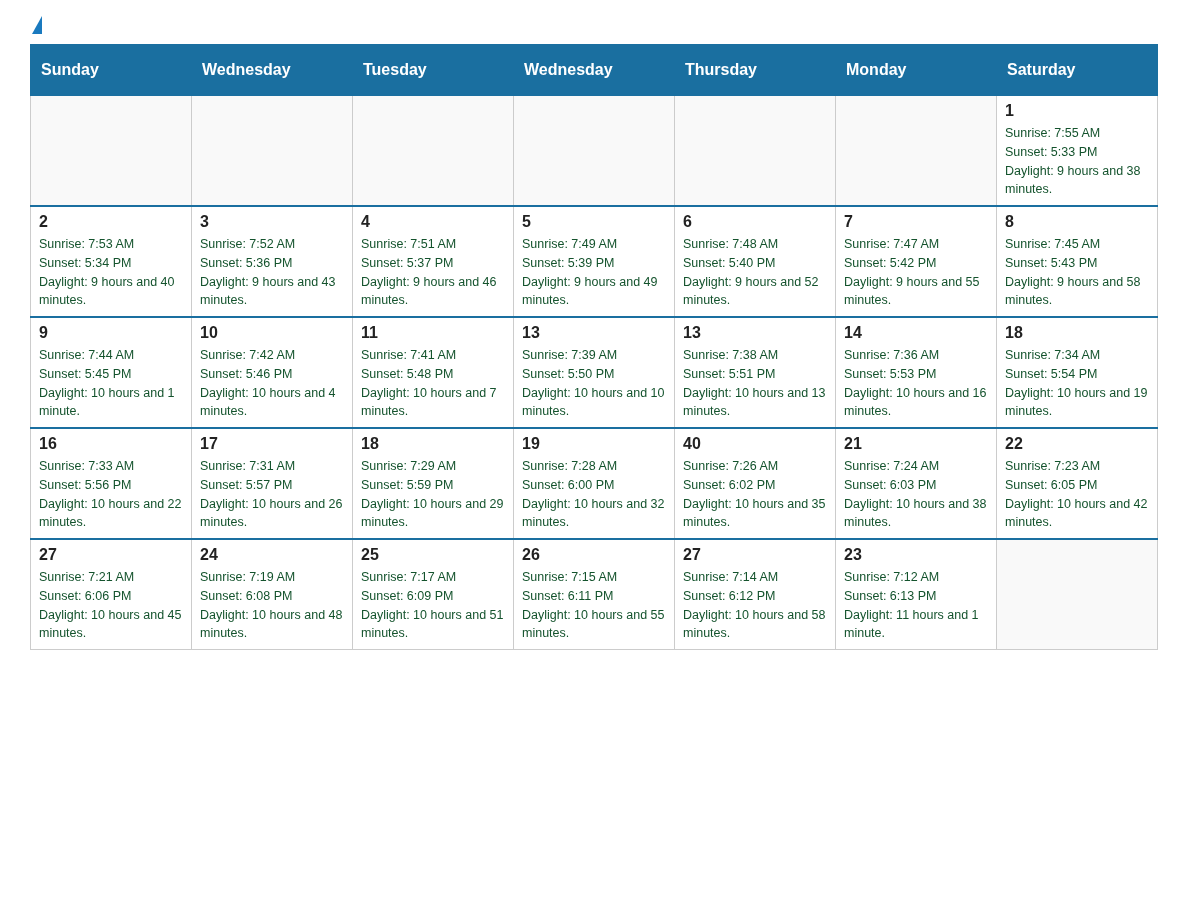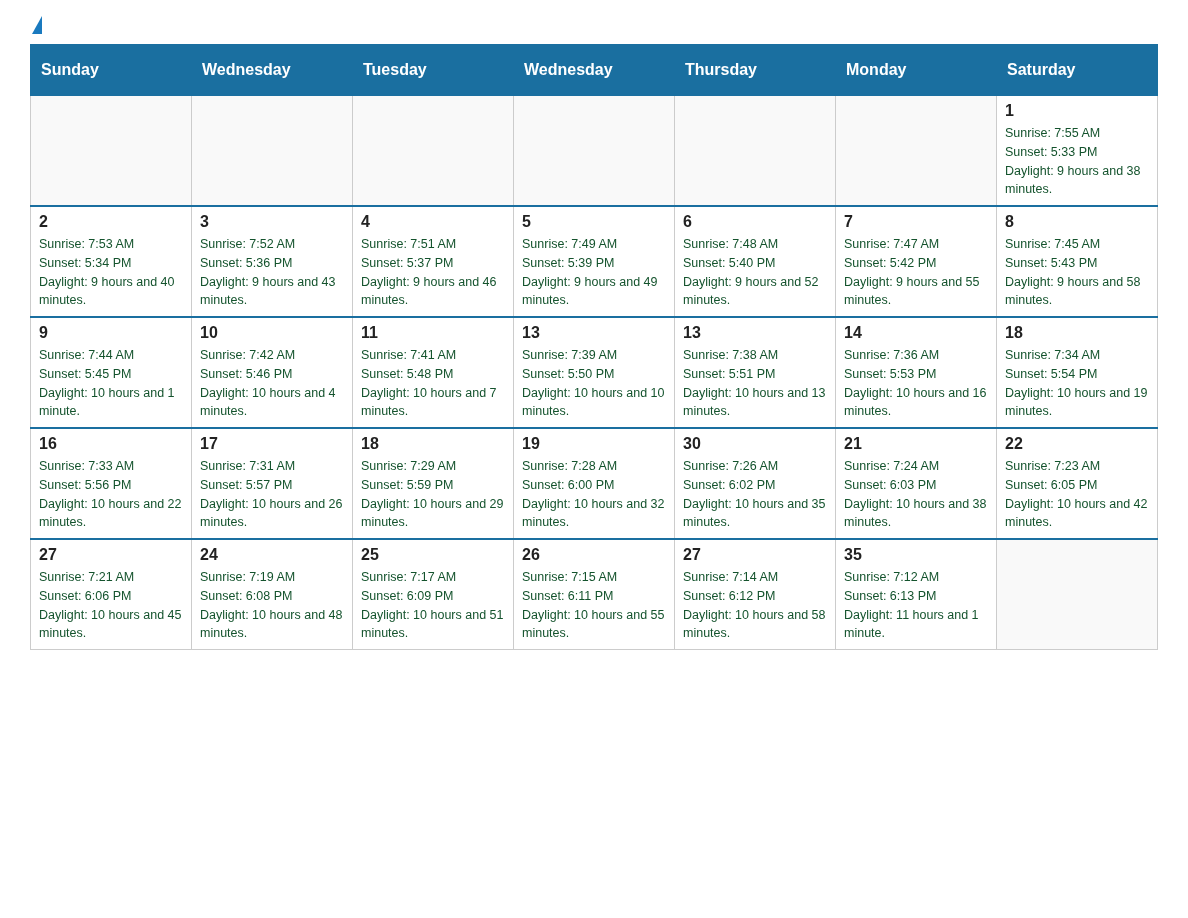--- a/index.html
+++ b/index.html
@@ -213,21 +213,21 @@
         </td>
         <td>
           <span class="day-number">18</span>
           <div class="day-info">Sunrise: 7:29 AM<br>Sunset: 5:59 PM<br>Daylight: 10 hours and 29 minutes.</div>
         </td>
         <td>
           <span class="day-number">19</span>
           <div class="day-info">Sunrise: 7:28 AM<br>Sunset: 6:00 PM<br>Daylight: 10 hours and 32 minutes.</div>
         </td>
         <td>
-          <span class="day-number">30</span>
+          <span class="day-number">40</span>
           <div class="day-info">Sunrise: 7:26 AM<br>Sunset: 6:02 PM<br>Daylight: 10 hours and 35 minutes.</div>
         </td>
         <td>
           <span class="day-number">21</span>
           <div class="day-info">Sunrise: 7:24 AM<br>Sunset: 6:03 PM<br>Daylight: 10 hours and 38 minutes.</div>
         </td>
         <td>
           <span class="day-number">22</span>
           <div class="day-info">Sunrise: 7:23 AM<br>Sunset: 6:05 PM<br>Daylight: 10 hours and 42 minutes.</div>
         </td>
@@ -247,19 +247,19 @@
         </td>
         <td>
           <span class="day-number">26</span>
           <div class="day-info">Sunrise: 7:15 AM<br>Sunset: 6:11 PM<br>Daylight: 10 hours and 55 minutes.</div>
         </td>
         <td>
           <span class="day-number">27</span>
           <div class="day-info">Sunrise: 7:14 AM<br>Sunset: 6:12 PM<br>Daylight: 10 hours and 58 minutes.</div>
         </td>
         <td>
-          <span class="day-number">35</span>
+          <span class="day-number">23</span>
           <div class="day-info">Sunrise: 7:12 AM<br>Sunset: 6:13 PM<br>Daylight: 11 hours and 1 minute.</div>
         </td>
         <td class="empty"></td>
       </tr>
     </tbody>
 </table>
 
 </body></html>

